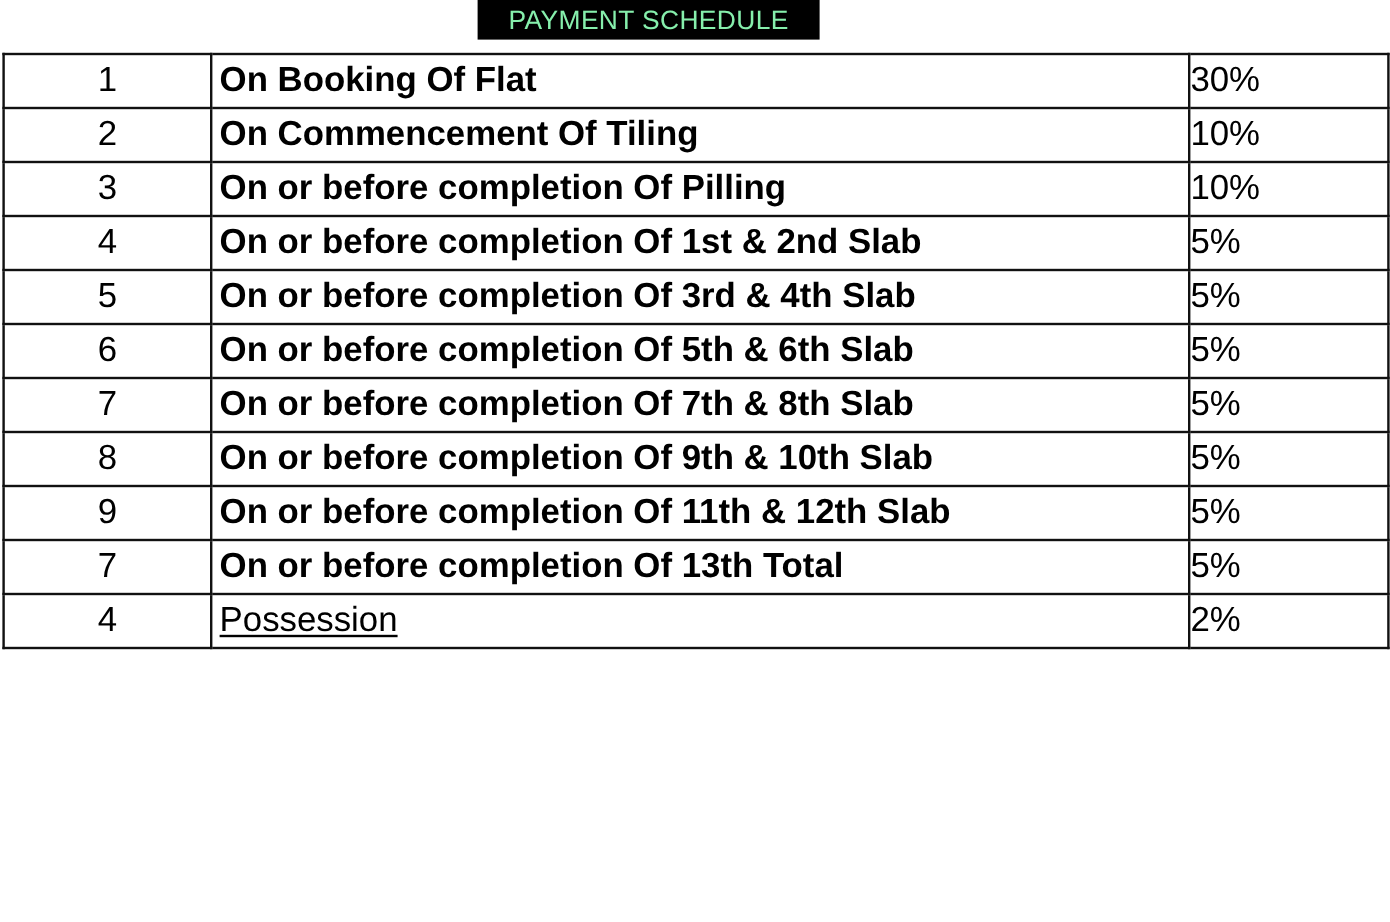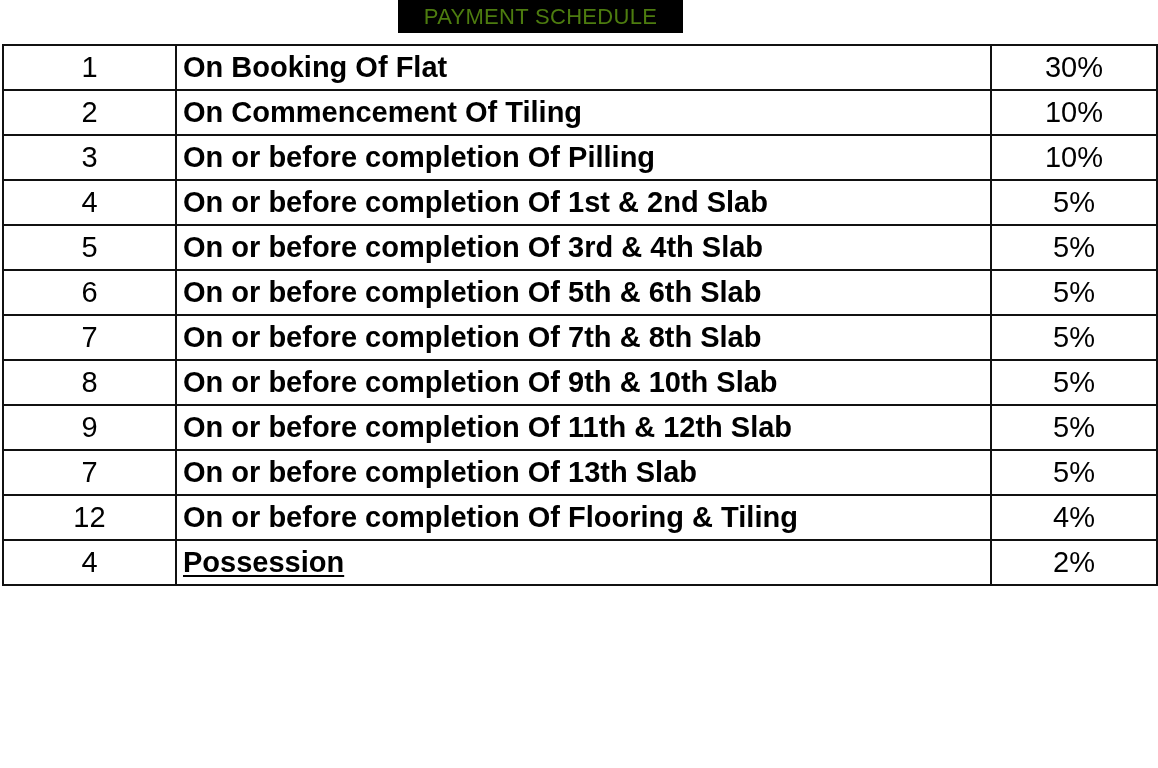--- a/index.html
+++ b/index.html
@@ -2,38 +2,38 @@
 <html><head>
   <meta charset="utf-8">
   <style>
     html, body { margin: 0; padding: 0; background: #ffffff; }
     body {
       width: 1158px; height: 768px; position: relative; overflow: hidden;
       font-family: "Liberation Sans", "DejaVu Sans", sans-serif; color: #000;
     }
     .title {
       position: absolute; left: 398px; top: 0px; width: 285px; height: 33px;
-      background: #000; color: #4d7c0f;
+      background: #000; color: #86efac;
       font-size: 22px; line-height: 33px; text-align: center; letter-spacing: 0.3px;
     }
     table.sched {
       position: absolute; left: 2px; top: 44px;
       width: 1154px; border-collapse: collapse; table-layout: fixed;
     }
     table.sched td {
       border: 2.5px solid #111; height: 43px; padding: 0;
       font-size: 29px; line-height: 43px; white-space: nowrap; overflow: hidden;
     }
     col.c-no { width: 173px; }
     col.c-desc { width: 815px; }
     col.c-pct { width: 166px; }
     td.no { text-align: center; }
     td.desc { padding-left: 6px !important; font-weight: bold; }
-    td.pct { text-align: center; }
-    td.desc.em { font-weight: bold; text-decoration: underline; text-underline-offset: 3px; }
+    td.pct { }
+    td.desc.em { font-weight: normal; text-decoration: underline; text-underline-offset: 3px; }
   </style>
 </head>
 <body>
 
 <div class="title">PAYMENT SCHEDULE</div>
 
 <table class="sched">
   <colgroup>
       <col class="c-no">
       <col class="c-desc">
@@ -80,27 +80,22 @@
       <td class="desc">On or before completion Of 9th &amp; 10th Slab</td>
       <td class="pct">5%</td>
     </tr>
     <tr>
       <td class="no">9</td>
       <td class="desc">On or before completion Of 11th &amp; 12th Slab</td>
       <td class="pct">5%</td>
     </tr>
     <tr>
       <td class="no">7</td>
-      <td class="desc">On or before completion Of 13th Slab</td>
+      <td class="desc">On or before completion Of 13th Total</td>
       <td class="pct">5%</td>
-    </tr>
-    <tr>
-      <td class="no">12</td>
-      <td class="desc">On or before completion Of Flooring &amp; Tiling</td>
-      <td class="pct">4%</td>
     </tr>
     <tr>
       <td class="no">4</td>
       <td class="desc em">Possession</td>
       <td class="pct">2%</td>
     </tr>
   </tbody>
 </table>
 
 </body></html>

